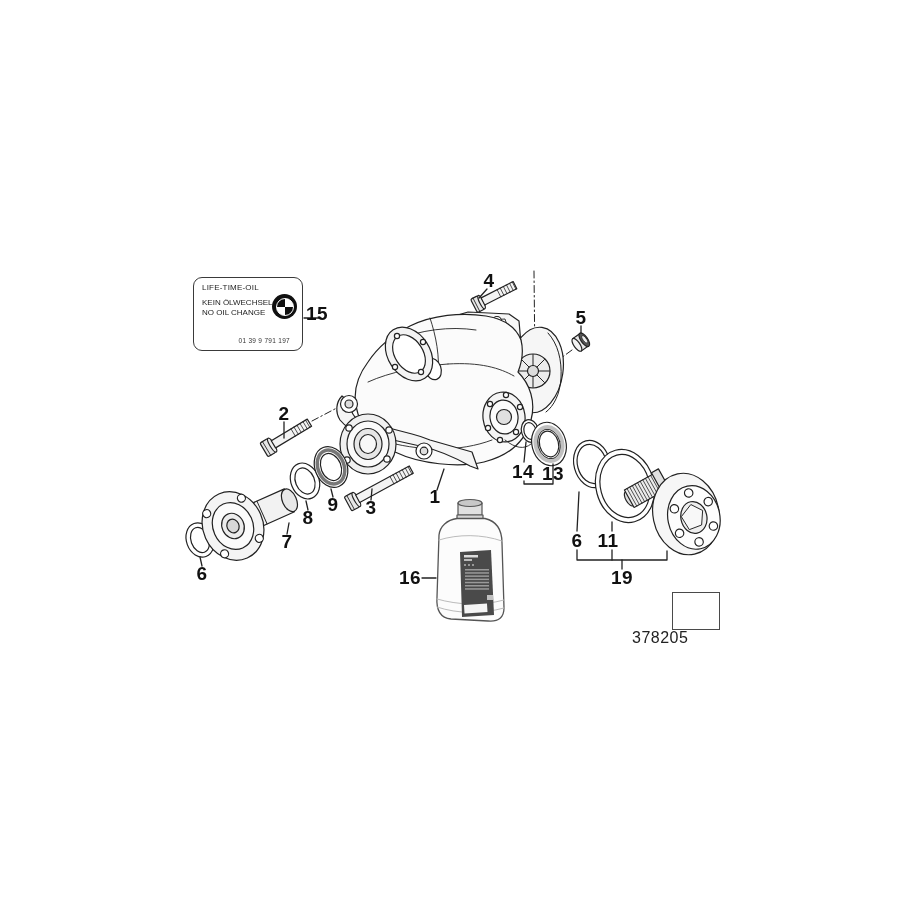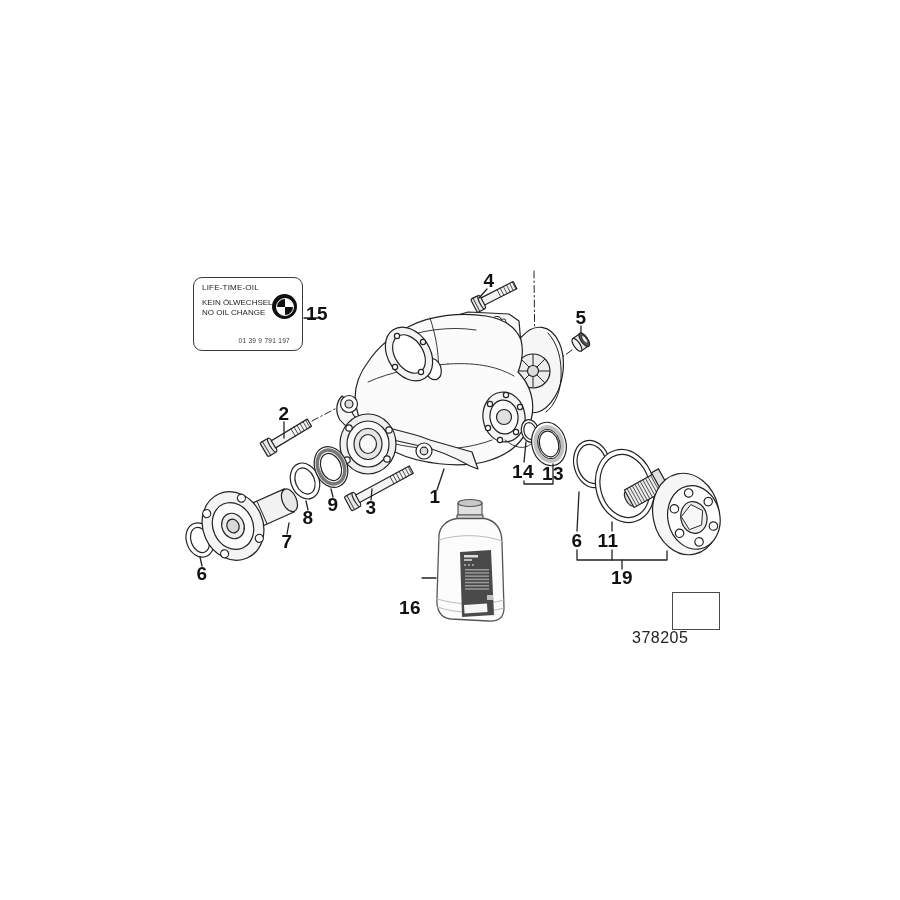--- a/index.html
+++ b/index.html
@@ -285,16 +285,16 @@
       <div class="callout" style="left: 202px; top: 574px;">6</div>
       <div class="callout" style="left: 287px; top: 542px;">7</div>
       <div class="callout" style="left: 308px; top: 518px;">8</div>
       <div class="callout" style="left: 333px; top: 505px;">9</div>
       <div class="callout" style="left: 622px; top: 578px;">19</div>
       <div class="callout" style="left: 608px; top: 541px;">11</div>
       <div class="callout" style="left: 577px; top: 541px;">6</div>
       <div class="callout" style="left: 540px; top: 474px; margin-left: 13px;">13</div>
       <div class="callout" style="left: 523px; top: 472px;">14</div>
       <div class="callout" style="left: 317px; top: 314px;">15</div>
-      <div class="callout" style="left: 410px; top: 578px; margin-top: 30px;">16</div>
+      <div class="callout" style="left: 410px; top: 578px;">16</div>
     </div>
 
 </div>
 
 </body></html>

